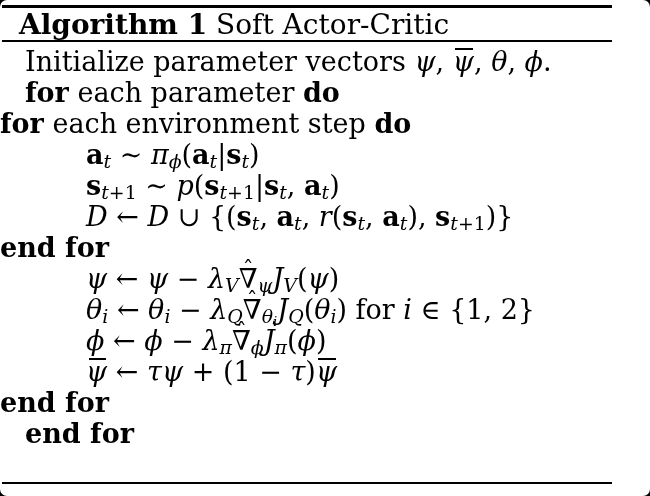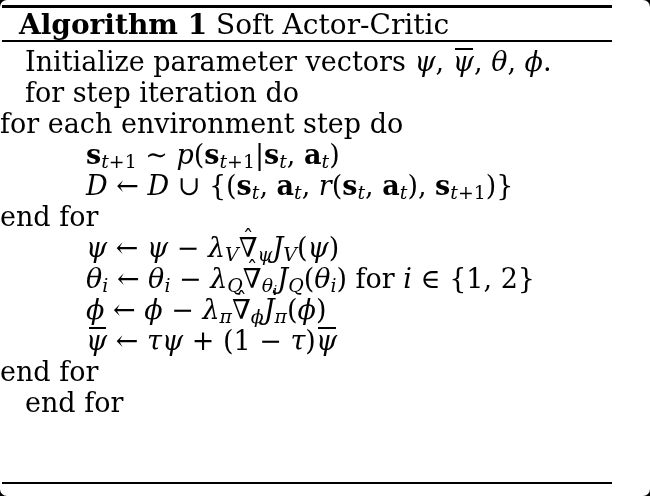--- a/index.html
+++ b/index.html
@@ -32,21 +32,21 @@
     position: absolute; top: 46px; left: 0; right: 0;
     font-size: 27px;
   }
   .line {
     height: 31px; line-height: 31px;
     white-space: nowrap;
   }
   .ind0 { padding-left: 25px; }
   .ind1 { }
   .ind2 { padding-left: 86px; }
-  .kw  { font-weight: normal; }
+  .kw  { font-weight: bold; }
   .rm  { font-style: normal; }
   .it  { font-style: italic; }
   .bf  { font-weight: bold; }
   .cal { font-style: italic; }
   .bar { font-style: italic; position: relative; display: inline-block; }
   .bar::after {
     content: ""; position: absolute;
     left: 12%; right: 6%; top: 2px;
     border-top: 2px solid #000;
   }
@@ -67,22 +67,23 @@
 
 <div class="page">
   <div class="rule rule-top"></div>
   <div class="header">
     <span class="label">Algorithm 1</span>
     <span>Soft Actor-Critic</span>
   </div>
   <div class="rule rule-mid"></div>
   <div class="algo-body">
       <div class="line ind0"><span class="rm">Initialize parameter vectors </span><span class="it">ψ</span><span class="rm">, </span><span class="bar">ψ</span><span class="rm">, </span><span class="it">θ</span><span class="rm">, </span><span class="it">ϕ</span><span class="rm">.</span></div>
-      <div class="line ind0"><span class="kw">for</span><span class="rm"> step iteration </span><span class="kw">do</span></div>
+      <div class="line ind0"><span class="kw">for</span><span class="rm"> each parameter </span><span class="kw">do</span></div>
       <div class="line ind1"><span class="kw">for</span><span class="rm"> each environment step </span><span class="kw">do</span></div>
+      <div class="line ind2"><span class="bf">a</span><sub><span class="it">t</span></sub><span class="rm"> ∼ </span><span class="it">π</span><sub><span class="it">ϕ</span></sub><span class="rm">(</span><span class="bf">a</span><sub><span class="it">t</span></sub><span class="rm">|</span><span class="bf">s</span><sub><span class="it">t</span></sub><span class="rm">)</span></div>
       <div class="line ind2"><span class="bf">s</span><sub><span class="it">t</span><span class="rm">+1</span></sub><span class="rm"> ∼ </span><span class="it">p</span><span class="rm">(</span><span class="bf">s</span><sub><span class="it">t</span><span class="rm">+1</span></sub><span class="rm">|</span><span class="bf">s</span><sub><span class="it">t</span></sub><span class="rm">, </span><span class="bf">a</span><sub><span class="it">t</span></sub><span class="rm">)</span></div>
       <div class="line ind2"><span class="cal">D</span><span class="rm"> ← </span><span class="cal">D</span><span class="rm"> ∪ {(</span><span class="bf">s</span><sub><span class="it">t</span></sub><span class="rm">, </span><span class="bf">a</span><sub><span class="it">t</span></sub><span class="rm">, </span><span class="it">r</span><span class="rm">(</span><span class="bf">s</span><sub><span class="it">t</span></sub><span class="rm">, </span><span class="bf">a</span><sub><span class="it">t</span></sub><span class="rm">), </span><span class="bf">s</span><sub><span class="it">t</span><span class="rm">+1</span></sub><span class="rm">)}</span></div>
       <div class="line ind1"><span class="kw">end for</span></div>
       <div class="line ind2"><span class="it">ψ</span><span class="rm"> ← </span><span class="it">ψ</span><span class="rm"> − </span><span class="it">λ</span><sub><span class="it">V</span></sub><span class="nabla"><span class="hat">ˆ</span><span>∇</span></span><sub><span class="it">ψ</span></sub><span class="it">J</span><sub><span class="it">V</span></sub><span class="rm">(</span><span class="it">ψ</span><span class="rm">)</span></div>
       <div class="line ind2"><span class="it">θ</span><sub><span class="it">i</span></sub><span class="rm"> ← </span><span class="it">θ</span><sub><span class="it">i</span></sub><span class="rm"> − </span><span class="it">λ</span><sub><span class="it">Q</span></sub><span class="nabla"><span class="hat">ˆ</span><span>∇</span></span><sub><span class="it">θ</span><sub><span class="it">i</span></sub></sub><span class="it">J</span><sub><span class="it">Q</span></sub><span class="rm">(</span><span class="it">θ</span><sub><span class="it">i</span></sub><span class="rm">) for </span><span class="it">i</span><span class="rm"> ∈ {1, 2}</span></div>
       <div class="line ind2"><span class="it">ϕ</span><span class="rm"> ← </span><span class="it">ϕ</span><span class="rm"> − </span><span class="it">λ</span><sub><span class="it">π</span></sub><span class="nabla"><span class="hat">ˆ</span><span>∇</span></span><sub><span class="it">ϕ</span></sub><span class="it">J</span><sub><span class="it">π</span></sub><span class="rm">(</span><span class="it">ϕ</span><span class="rm">)</span></div>
       <div class="line ind2"><span class="bar">ψ</span><span class="rm"> ← </span><span class="it">τ</span><span class="it">ψ</span><span class="rm"> + (1 − </span><span class="it">τ</span><span class="rm">)</span><span class="bar">ψ</span></div>
       <div class="line ind1"><span class="kw">end for</span></div>
       <div class="line ind0"><span class="kw">end for</span></div>
     </div>

